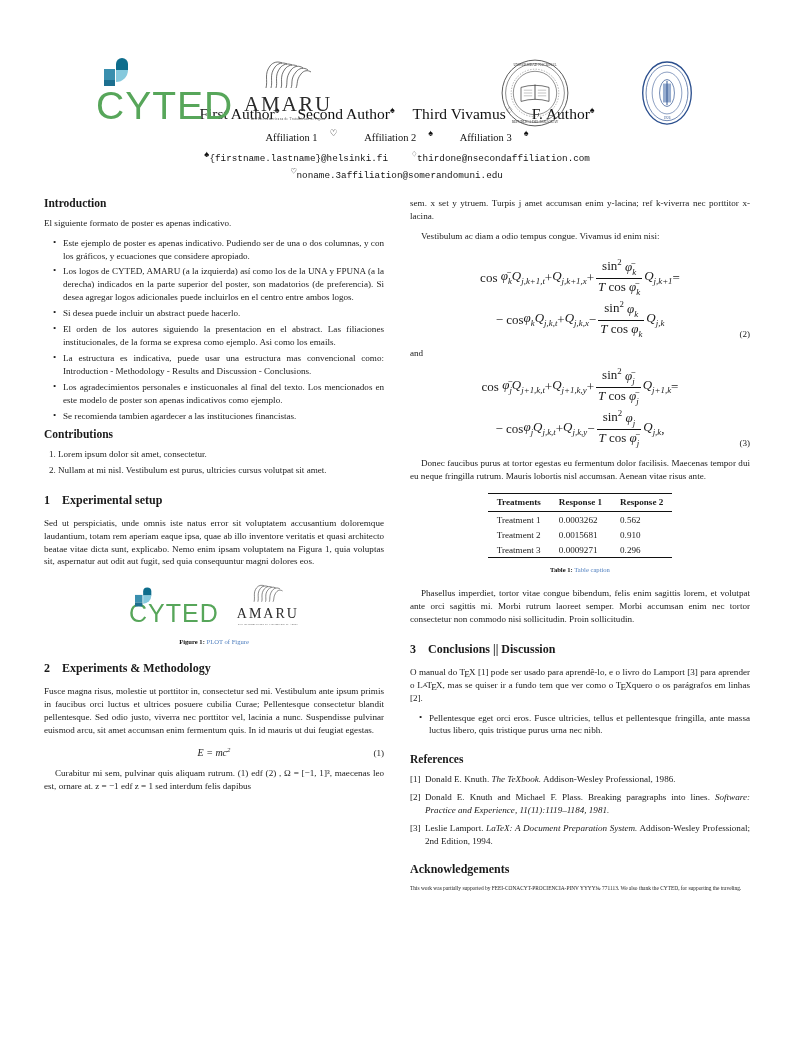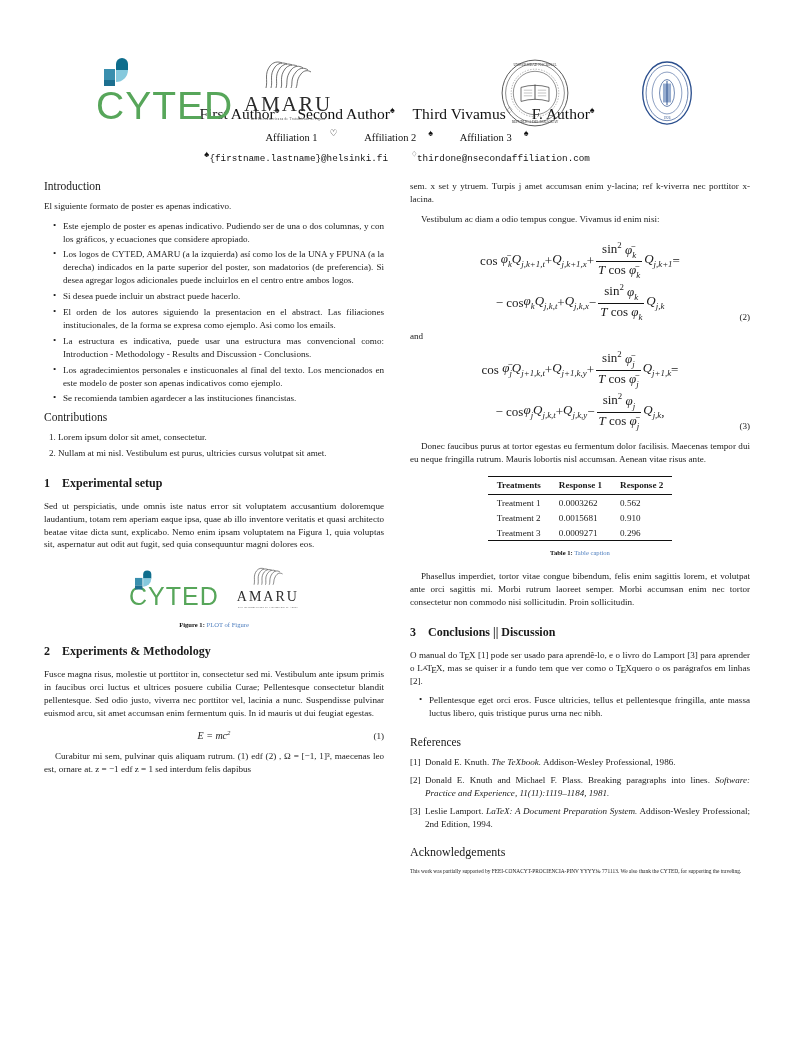--- a/index.html
+++ b/index.html
@@ -47,21 +47,21 @@
   .sup { font-size:9px; vertical-align:super; }
   .affils { text-align:center; font-size:10.5px; margin-top:5px; color:#111; }
   .affils span { margin:0 6px; }
   .emails { text-align:center; font-family:"Liberation Mono", monospace;
             font-size:9.3px; margin-top:6px; color:#111; line-height:1.5; }
   .emails .e { margin:0 9px; }
 
   
   .cols { display:flex; gap:26px; padding:14px 44px 0 44px; box-sizing:border-box; }
   .col { width:340px; }
-  h2.sec { font-size:11.5px; font-weight:normal; margin:0 0 8px 0;
+  h2.sec { font-size:11.5px; font-weight:bold; margin:0 0 8px 0;
            font-family:"Liberation Serif", serif; }
   h2.numsec { font-size:12px; font-weight:bold; margin:16px 0 9px 0; }
   h2.numsec .n { display:inline-block; width:18px; }
   p.body { font-size:9.1px; line-height:1.42; text-align:justify; margin:0 0 7px 0;
            text-indent:0; }
   p.indent { text-indent:11px; }
   ul.bul { margin:0 0 6px 0; padding-left:11px; list-style:none; }
   ul.bul li { font-size:9.1px; line-height:1.42; text-align:justify;
               position:relative; padding-left:8px; margin-bottom:3px; }
   ul.bul li:before { content:"•"; position:absolute; left:-2px; top:-1px; }
@@ -190,20 +190,23 @@
   <div class="affils">
     <span><span>Affiliation 1</span><span class="sup">♡</span></span>
     <span><span>Affiliation 2</span><span class="sup">♠</span></span>
     <span><span>Affiliation 3</span><span class="sup">♠</span></span>
   </div>
 
   <div class="emails">
     <div>
       <span class="e"><span class="sup">♠</span><span>{firstname.lastname}@helsinki.fi</span></span>
       <span class="e"><span class="sup">♢</span><span>thirdone@nsecondaffiliation.com</span></span>
+    </div>
+    <div>
+      <span class="e"><span class="sup">♡</span><span>noname.3affiliation@somerandomuni.edu</span></span>
     </div>
   </div>
 
   <div class="cols">
 
     <div class="col">
 
       <h2 class="sec">Introduction</h2>
       <p class="body">El siguiente formato de poster es apenas indicativo.</p>
       <ul class="bul">

